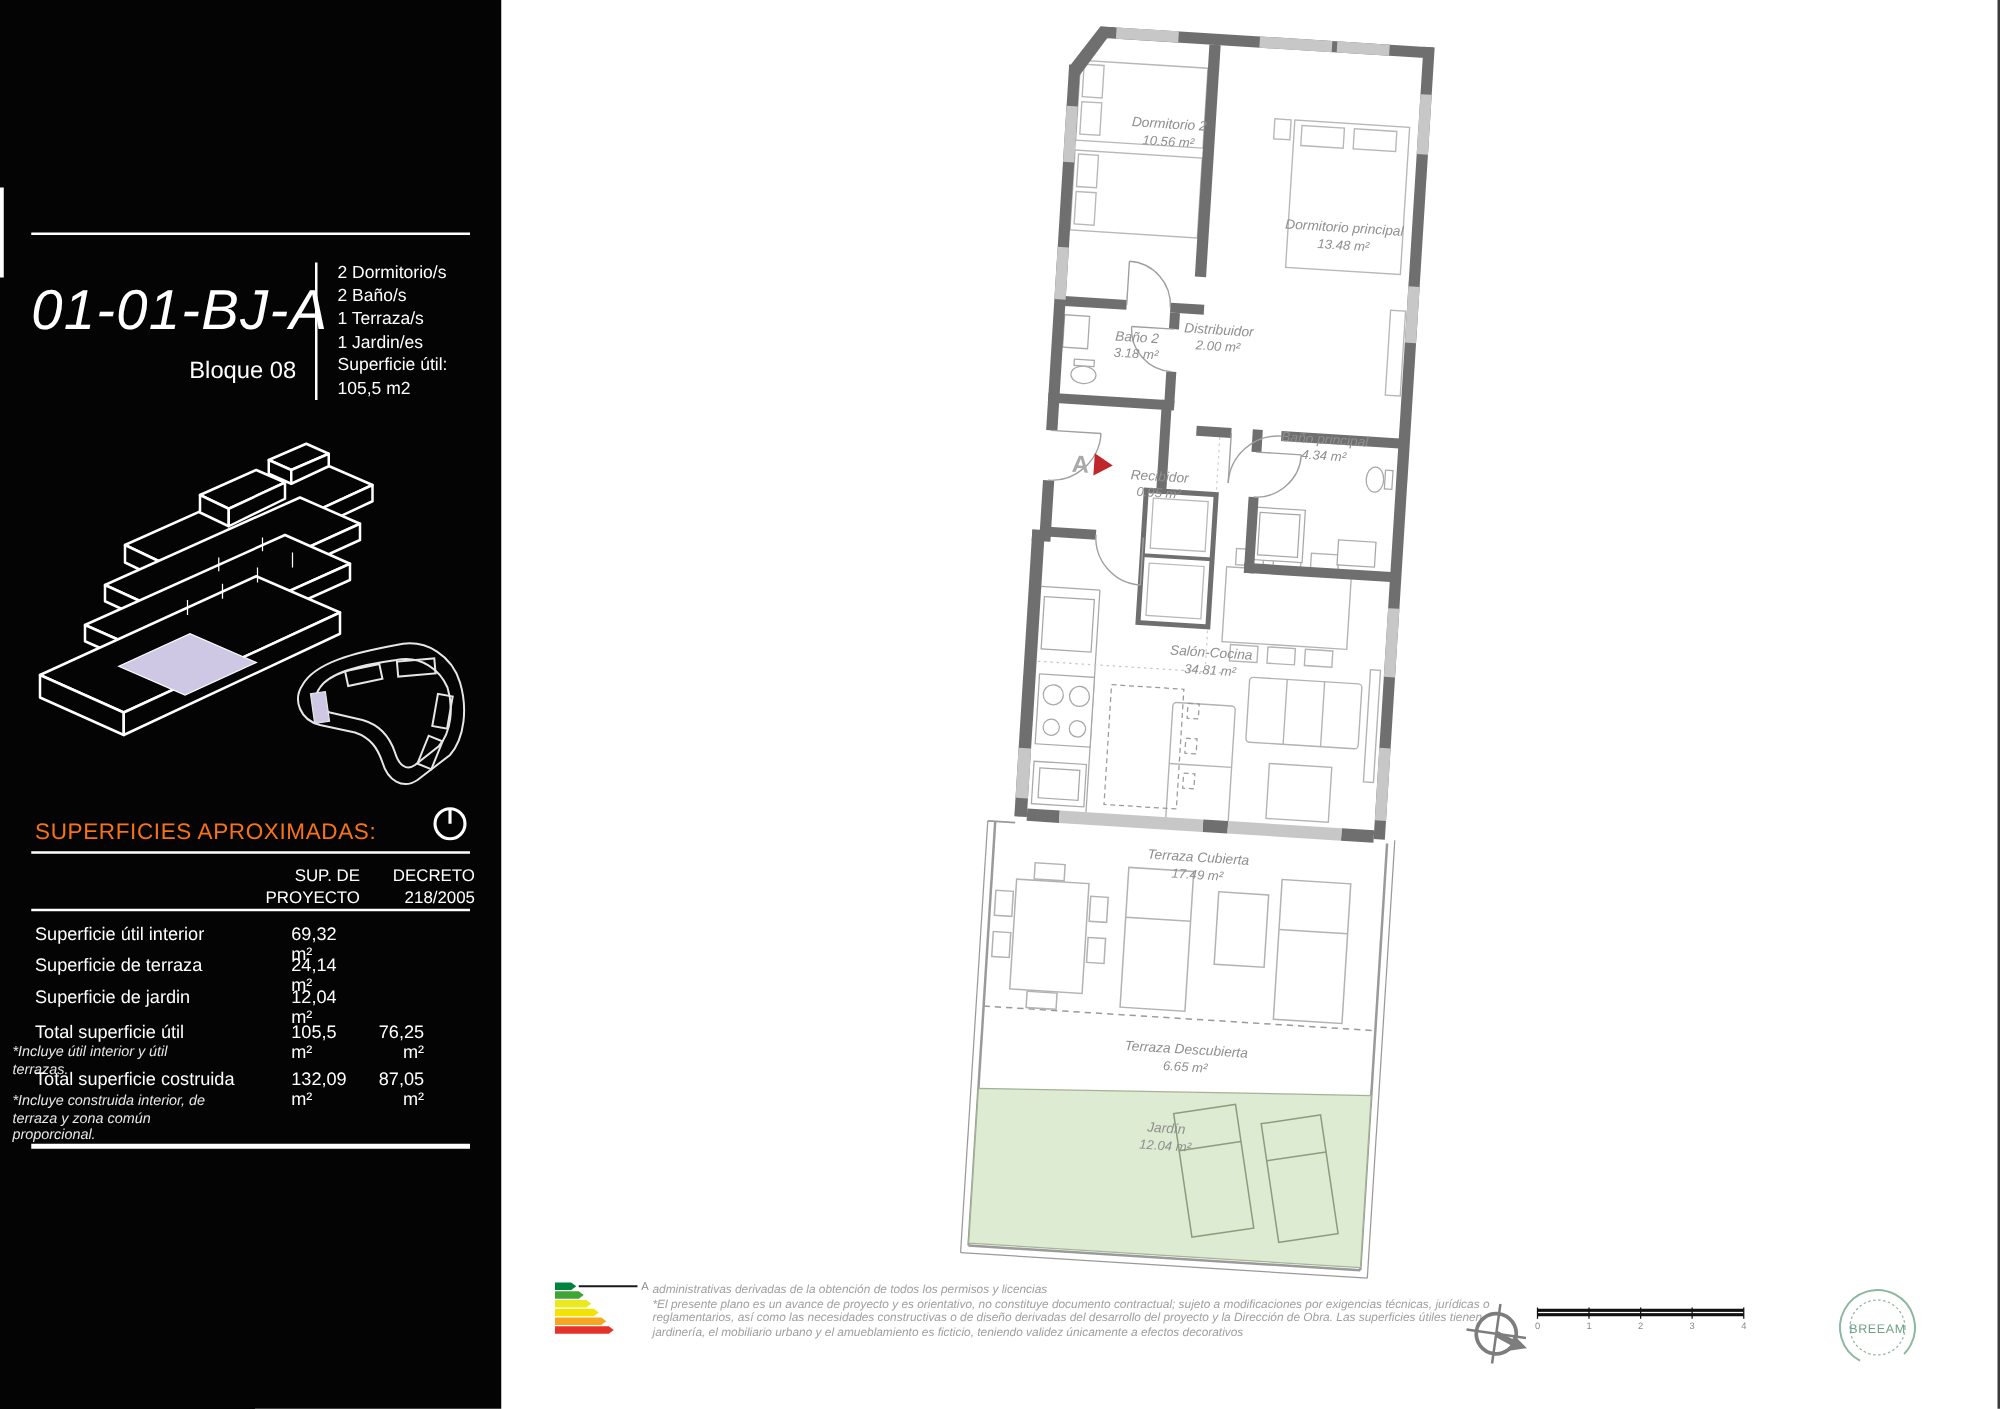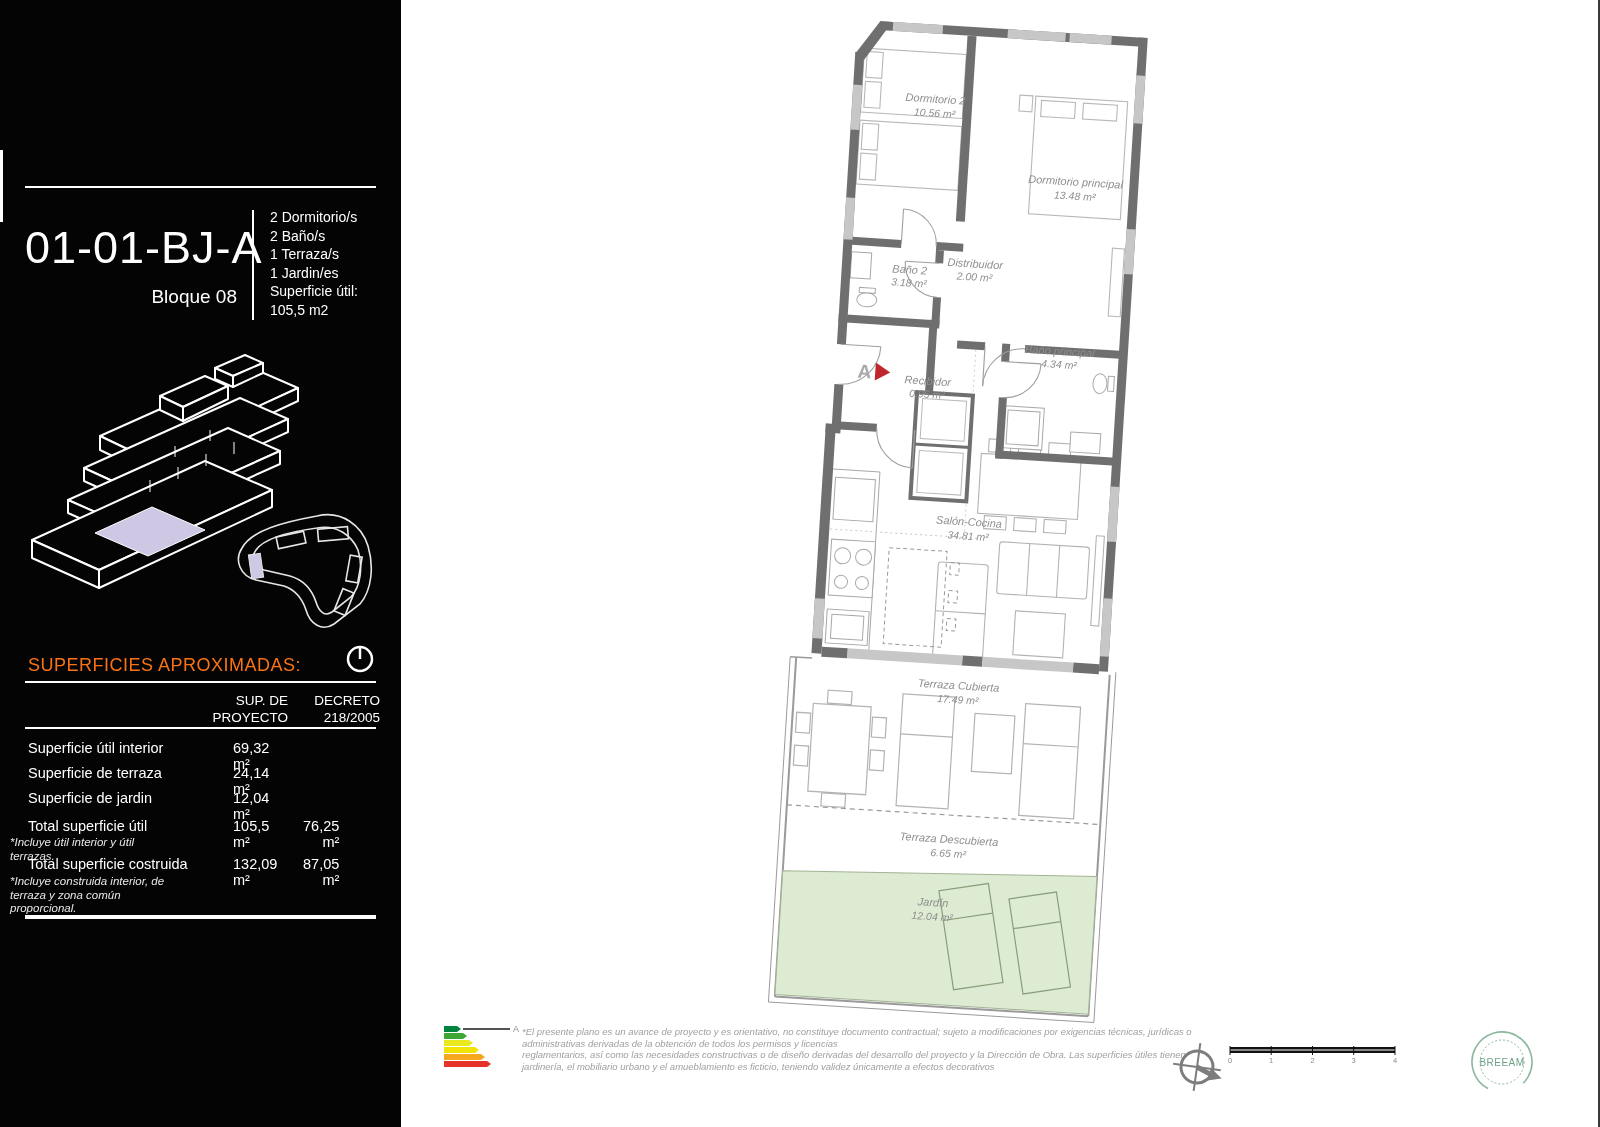--- a/index.html
+++ b/index.html
@@ -2,21 +2,21 @@
 <html><head>
 <meta charset="utf-8">
 <style>
   html,body{margin:0;padding:0;}
   body{width:1600px;height:1127px;position:relative;background:#ffffff;overflow:hidden;
        font-family:"Liberation Sans", sans-serif;}
   .abs{position:absolute;}
   
   #panel{left:0;top:0;width:401px;height:1127px;background:#040404;color:#fff;}
   .rule{position:absolute;left:25px;width:351px;height:2px;background:#ffffff;}
-  #panel-title{left:25px;top:222px;font-size:45px;letter-spacing:1px;color:#fff;}
+  #panel-title{left:25px;top:222px;font-size:45px;letter-spacing:1px;color:#fff;font-style:italic;}
   #panel-block{left:25px;top:286px;width:212px;text-align:right;font-size:19px;color:#fff;}
   #vdivider{left:252px;top:210px;width:2px;height:110px;background:#fff;position:absolute;}
   #features{left:270px;top:208px;font-size:14px;line-height:18.5px;color:#fff;position:absolute;}
   #section-title{left:28px;top:655px;font-size:18px;letter-spacing:.5px;color:#f97316;position:absolute;text-align:right;}
   .th{position:absolute;font-size:13.5px;text-align:right;line-height:17px;color:#fff;}
   .trow{position:absolute;font-size:14.5px;color:#fff;}
   .tlabel{position:absolute;left:28px;width:175px;}
   .tv1{position:absolute;left:205px;margin-left:28px;}
   .tv2{position:absolute;left:303px;text-align:right;}
   .tnote{position:absolute;left:10px;width:170px;font-size:11.5px;font-style:italic;color:#e8e8e8;line-height:13.5px;}
@@ -351,22 +351,22 @@
   <polygon points="14,15 33,15 37,18 33,21 14,21" fill="#3fa535"></polygon>
   <polygon points="14,22 39,22 43,25 39,28 14,28" fill="#eae81f"></polygon>
   <polygon points="14,29 45,29 49,32 45,35 14,35" fill="#f2e205"></polygon>
   <polygon points="14,36 51,36 55,39 51,42 14,42" fill="#f6a71f"></polygon>
   <polygon points="14,43 57,43 61,46 57,49 14,49" fill="#e6332a"></polygon>
   <line x1="33" y1="11" x2="80" y2="11" stroke="#1a1a1a" stroke-width="1.5"></line>
   <text x="83" y="14" font-size="9" fill="#8a8a8a">A</text>
 </svg>
 
 <div id="disclaimer">
+  <div>administrativas derivadas de la obtención de todos los permisos y licencias</div>
   <div>*El presente plano es un avance de proyecto y es orientativo, no constituye documento contractual; sujeto a modificaciones por exigencias técnicas, jurídicas o</div>
-  <div>administrativas derivadas de la obtención de todos los permisos y licencias</div>
   <div>reglamentarios, así como las necesidades constructivas o de diseño derivadas del desarrollo del proyecto y la Dirección de Obra. Las superficies útiles tienen</div>
   <div>jardinería, el mobiliario urbano y el amueblamiento es ficticio, teniendo validez únicamente a efectos decorativos</div>
 </div>
 
 <svg class="abs" style="left:1168px;top:1038px;" width="58" height="58" viewBox="0 0 58 58">
   <g transform="rotate(8 29 29)" stroke="#7d7d7d" fill="none">
     <circle cx="29" cy="29" r="16" stroke-width="3"></circle>
     <line x1="29" y1="5" x2="29" y2="53" stroke-width="2"></line>
     <line x1="5" y1="29" x2="53" y2="29" stroke-width="2"></line>
     <line x1="29" y1="29" x2="45" y2="35" stroke-width="5"></line>

